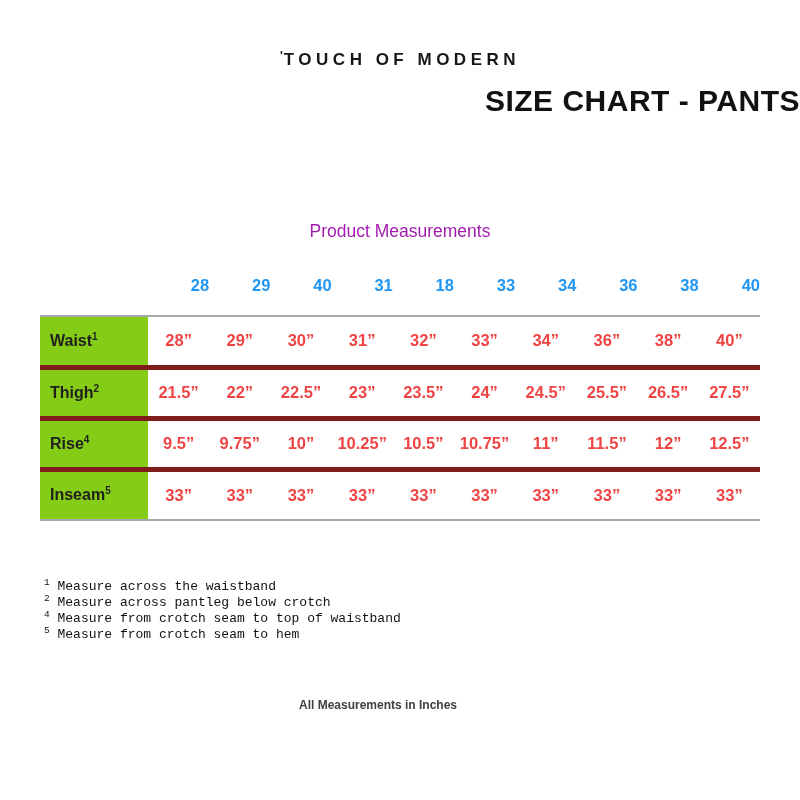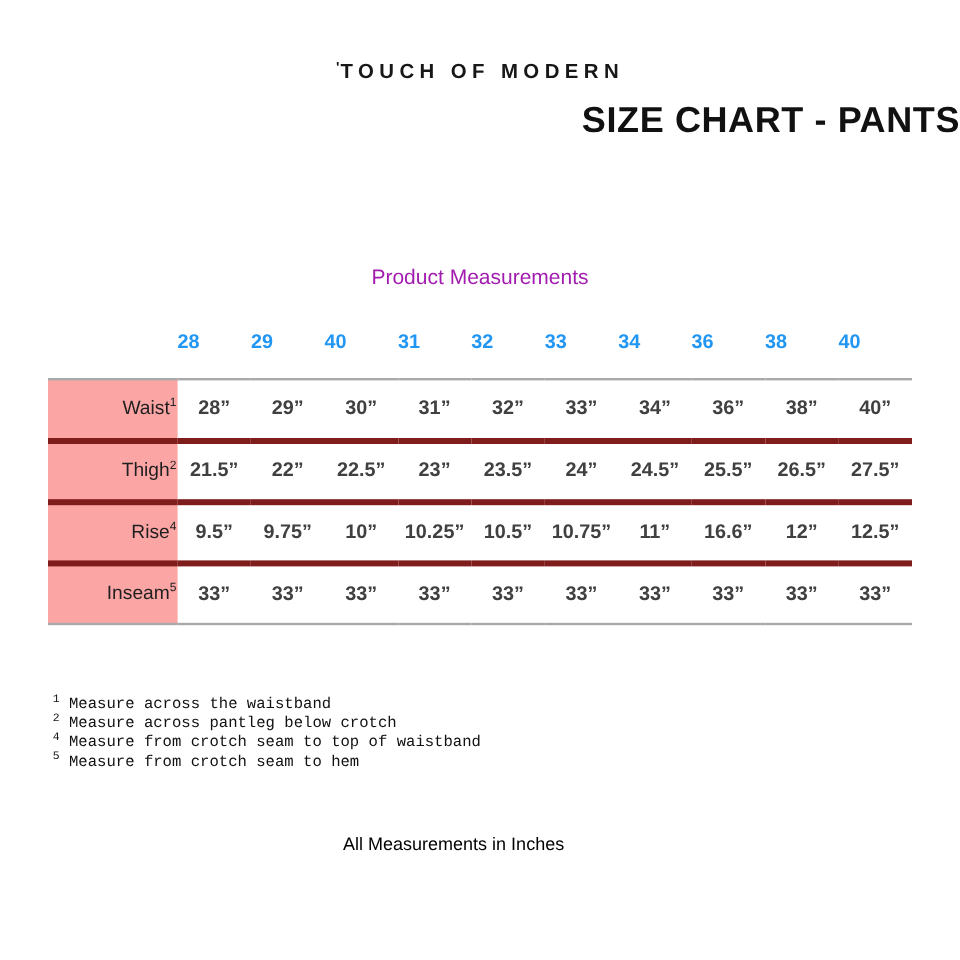--- a/index.html
+++ b/index.html
@@ -44,65 +44,65 @@
   table.size-table {
     margin: 34px 0 0 40px;
     width: 720px;
     border-collapse: collapse;
     table-layout: fixed;
   }
   table.size-table col.label-col { width: 108px; }
   tr.size-header-row td, tr.size-header-row th {
     border: none;
     padding: 0 0 20px 0;
-    text-align: left;
+    text-align: right;
     font-size: 16.5px;
     font-weight: 700;
     color: #2196f3;
   }
   tbody.measure-body tr { height: 51px; }
   tbody.measure-body tr:first-child { border-top: 2px solid #a9a9a9; }
   tbody.measure-body tr + tr { border-top: 5px solid #7f1d1d; }
   tbody.measure-body tr:last-child { border-bottom: 2px solid #a9a9a9; }
   tbody.measure-body th {
-    background: #fca5a5;
-    font-weight: 400;
+    background: #84cc16;
+    font-weight: 700;
     font-size: 16px;
-    text-align: right;
+    text-align: left;
     padding-left: 10px;
     color: #1f1f1f;
   }
   tbody.measure-body td {
     text-align: center;
     font-weight: 700;
     font-size: 16.5px;
-    color: #404040;
+    color: #ef4444;
     margin-top: 36px;
   }
   tbody.measure-body th sup {
     font-size: 10px;
     line-height: 0;
   }
   .footnotes {
     margin: 58px 0 0 44px;
     font-size: 13px;
     line-height: 16px;
     color: #111111;
     font-family: Liberation Mono, monospace;
   }
   .footnotes .fn sup { font-size: 9.5px; line-height: 0; }
   .footer-note-wrap {
     width: 756px;
     margin-top: 52px;
     text-align: center;
   }
   .footer-note {
-    font-size: 15px;
-    font-weight: 400;
-    color: #000000;
+    font-size: 12px;
+    font-weight: 700;
+    color: #404040;
   }
 </style>
 </head>
 <body>
 
 <div class="logo-row"><span class="logo-tick">'</span><span>TOUCH OF MODERN</span></div>
 
 <div class="page-title">SIZE CHART - PANTS</div>
 
 <div class="section-title">Product Measurements</div>
@@ -121,21 +121,21 @@
       <col>
       <col>
   </colgroup>
   <thead>
     <tr class="size-header-row">
       <th></th>
     <td>28</td>
         <td>29</td>
         <td>40</td>
         <td>31</td>
-        <td>32</td>
+        <td>18</td>
         <td>33</td>
         <td>34</td>
         <td>36</td>
         <td>38</td>
         <td>40</td>
       </tr>
   </thead>
   <tbody class="measure-body">
   <tr>
         <th>Waist<sup>1</sup></th>
@@ -165,21 +165,21 @@
       </tr>
       <tr>
         <th>Rise<sup>4</sup></th>
         <td>9.5”</td>
         <td>9.75”</td>
         <td>10”</td>
         <td>10.25”</td>
         <td>10.5”</td>
         <td>10.75”</td>
         <td>11”</td>
-        <td>16.6”</td>
+        <td>11.5”</td>
         <td>12”</td>
         <td>12.5”</td>
       </tr>
       <tr>
         <th>Inseam<sup>5</sup></th>
         <td>33”</td>
         <td>33”</td>
         <td>33”</td>
         <td>33”</td>
         <td>33”</td>

